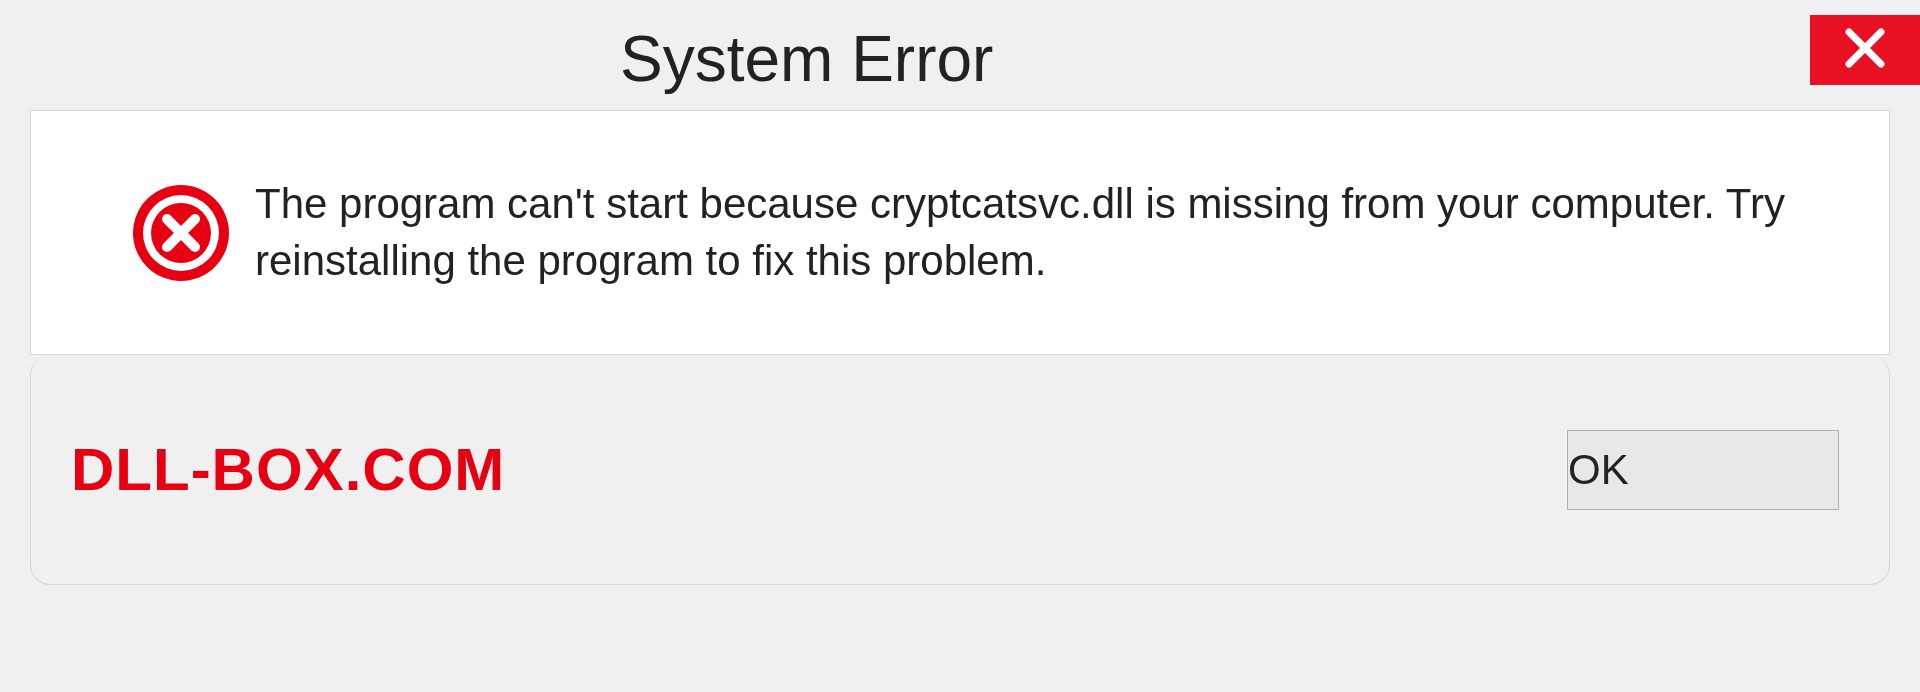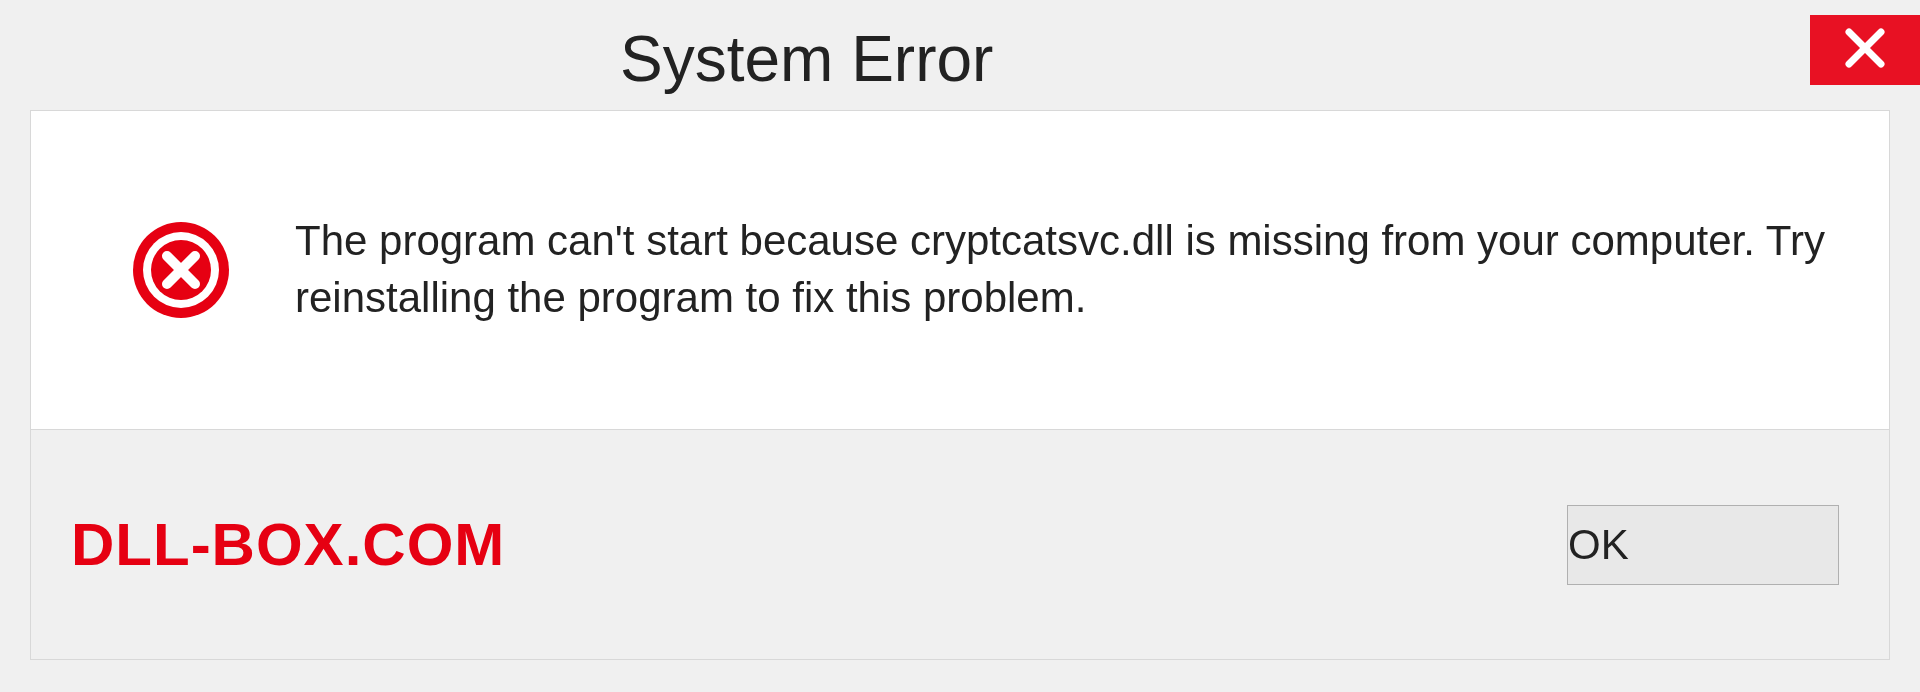--- a/index.html
+++ b/index.html
@@ -43,26 +43,26 @@
       margin-right: 0;
     }
     .close-btn svg {
       width: 44px;
       height: 44px;
     }
     .content-panel {
       margin: 10px 30px 0 30px;
       background: #ffffff;
       border: 1px solid #d8d8d8;
-      height: 320px;
+      height: 245px;
       display: flex;
       align-items: center;
       padding-left: 100px;
       padding-right: 60px;
-      gap: 64px;
+      gap: 24px;
     }
     .error-icon {
       width: 100px;
       height: 100px;
       flex-shrink: 0;
     }
     .message-text {
       font-size: 42px;
       color: #222;
       line-height: 1.35;
@@ -72,20 +72,21 @@
       margin: 0 30px;
       background: #f0f0f0;
       border-left: 1px solid #d8d8d8;
       border-right: 1px solid #d8d8d8;
       border-bottom: 1px solid #d8d8d8;
       height: 230px;
       display: flex;
       align-items: center;
       justify-content: space-between;
       padding: 0 50px 0 40px;
+      border-radius: 20px;
     }
     .watermark {
       font-size: 60px;
       font-weight: 900;
       color: #e60012;
       letter-spacing: 1px;
       font-family: Arial, sans-serif;
     }
     .ok-btn {
       width: 272px;

